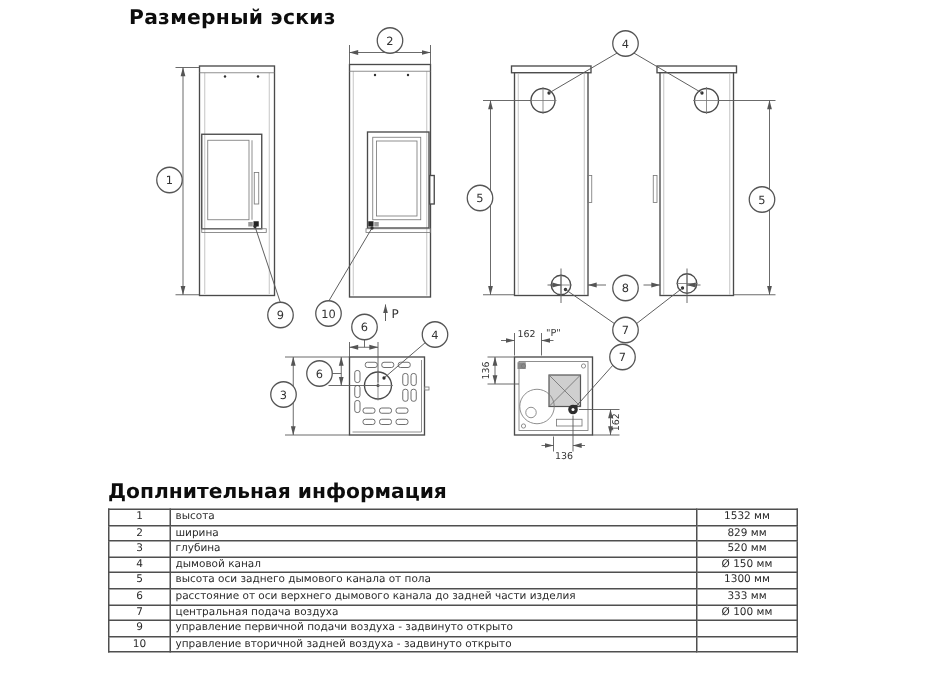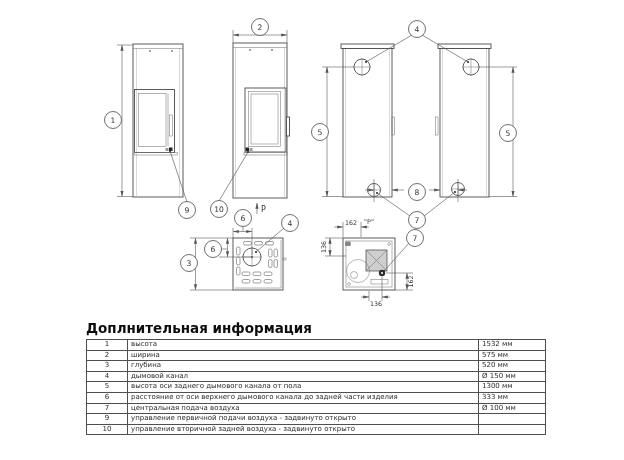--- a/index.html
+++ b/index.html
@@ -18,34 +18,35 @@
   .ldr{fill:none;stroke:#5a5a5a;stroke-width:.65}
   .slot{fill:none;stroke:#5f5f5f;stroke-width:.6}
   .co{fill:#fff;stroke:#555;stroke-width:.85}
   .cot{font-size:7.6px;fill:#333;text-anchor:middle}
   .dt{font-size:6.3px;fill:#333;text-anchor:middle}
   .pl{font-size:6.5px;fill:#444}
   .pa{font-size:8px;fill:#333}
   .dot{fill:#2f2f2f}
 
   
-  .info-block{position:absolute;left:86px;top:320px;width:460px}
+  .info-block{position:absolute;left:72px;top:320px;width:460px}
   .info-heading{margin:0 0 3px 0;font-size:13.5px;font-weight:bold;color:#0d0d0d}
   table.info{border-collapse:collapse;width:460px;table-layout:fixed}
   table.info td{border:1px solid #4f4f4f;font-size:7px;color:#2a2a2a;height:9.6px;
      line-height:9.6px;padding:0 3px;overflow:hidden;white-space:nowrap}
   td.c-num{width:34px;text-align:center}
   td.c-label{border-right:none}
-  td.c-value{border-left:none;width:60px;text-align:left}
+  td.c-value{border-left:none;width:60px;text-align:center}
 </style>
 </head>
 <body>
 
 <div class="sheet">
 
+  <h1 class="doc-title">Размерный эскиз</h1>
 
   <svg class="drawing" width="624" height="322" viewBox="0 0 624 322">
     <defs>
       <marker id="mE" markerWidth="7" markerHeight="6" refX="5.8" refY="2.6" orient="auto" markerUnits="userSpaceOnUse">
         <path d="M0,1 L6,2.6 L0,4.2 Z" fill="#555"></path>
       </marker>
       <marker id="mS" markerWidth="7" markerHeight="6" refX="0.2" refY="2.6" orient="auto" markerUnits="userSpaceOnUse">
         <path d="M6,1 L0,2.6 L6,4.2 Z" fill="#555"></path>
       </marker>
     </defs>
@@ -303,21 +304,21 @@
     <table class="info">
       <tbody>
         <tr>
           <td class="c-num">1</td>
           <td class="c-label">высота</td>
           <td class="c-value">1532 мм</td>
         </tr>
         <tr>
           <td class="c-num">2</td>
           <td class="c-label">ширина</td>
-          <td class="c-value">575 мм</td>
+          <td class="c-value">829 мм</td>
         </tr>
         <tr>
           <td class="c-num">3</td>
           <td class="c-label">глубина</td>
           <td class="c-value">520 мм</td>
         </tr>
         <tr>
           <td class="c-num">4</td>
           <td class="c-label">дымовой канал</td>
           <td class="c-value">Ø 150 мм</td>

